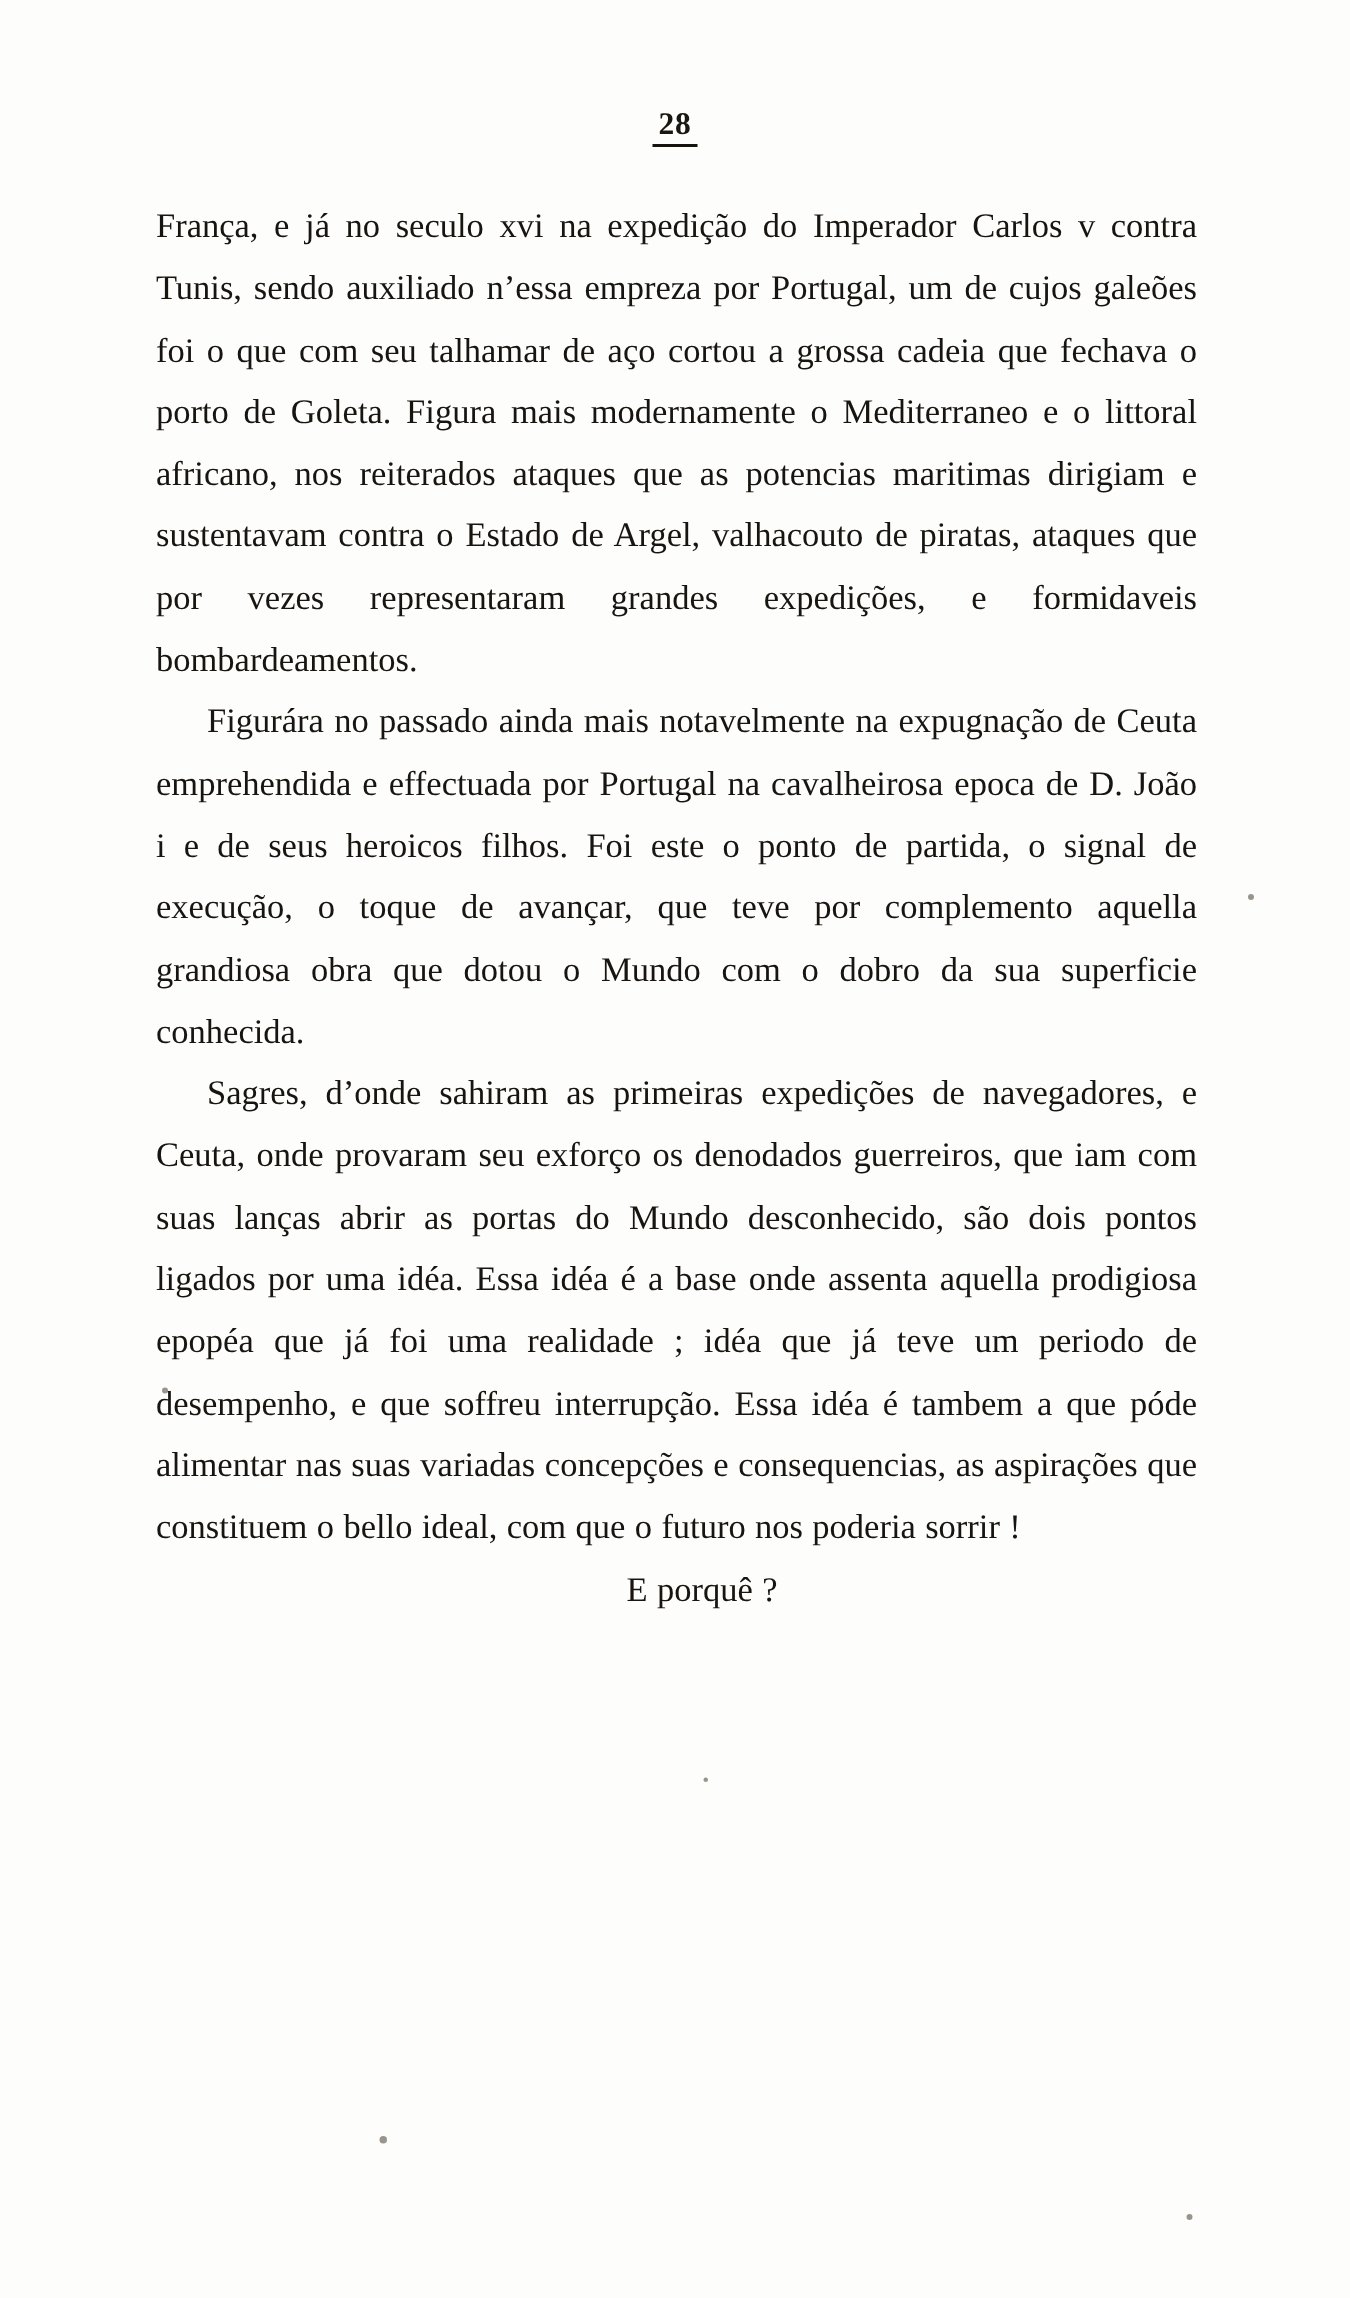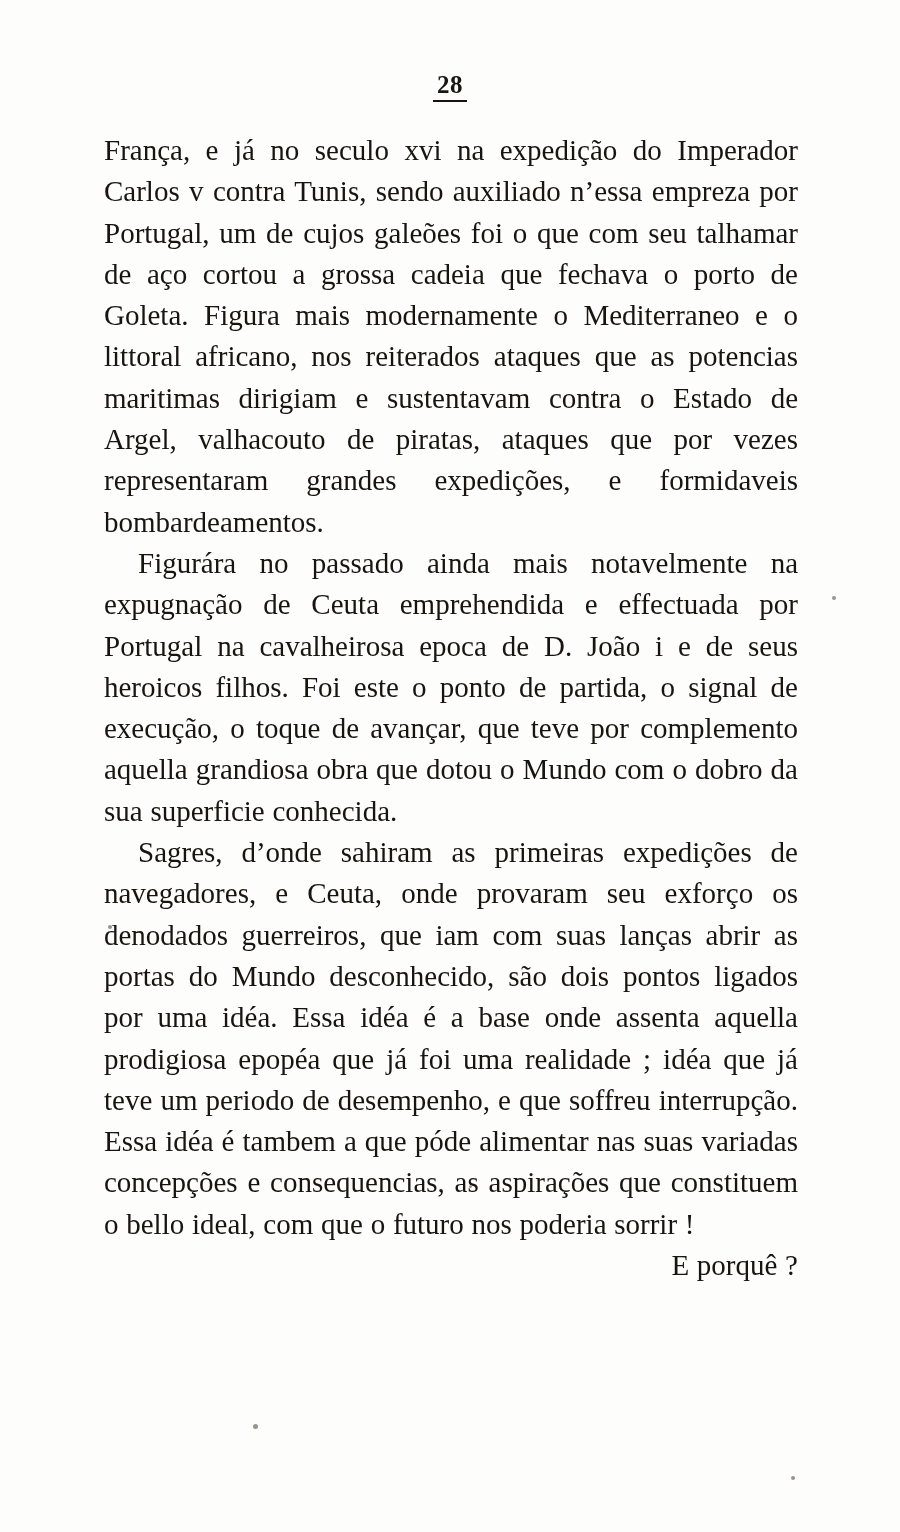--- a/index.html
+++ b/index.html
@@ -23,48 +23,48 @@
   }
   .page-number-wrap {
     position: absolute;
     top: 72px;
     left: 0;
     width: 900px;
     text-align: center;
   }
   .page-number {
     display: inline-block;
-    font-size: 25px;
+    font-size: 21px;
     font-weight: bold;
     letter-spacing: 0.5px;
     line-height: 1;
     padding: 0 4px 3px 4px;
     border-bottom: 2px solid #16130f;
   }
   .text-block {
     position: absolute;
     top: 130px;
     left: 104px;
     width: 694px;
   }
   p.para {
     margin: 0;
-    font-size: 29px;
+    font-size: 23px;
     line-height: 41.3px;
     text-align: justify;
     text-justify: inter-word;
     text-indent: 34px;
     word-spacing: 0.5px;
     color: #181511;
   }
   p.para:first-child {
     text-indent: 0;
   }
   p.para.short {
-    text-align: right;
+    text-align: center;
   }
   .speck {
     position: absolute;
     background: #9a958c;
     border-radius: 50%;
   }
   .speck.s1 { left: 108px; top: 925px; width: 4px; height: 4px; }
   .speck.s2 { left: 832px; top: 596px; width: 4px; height: 4px; }
   .speck.s3 { left: 253px; top: 1424px; width: 5px; height: 5px; }
   .speck.s4 { left: 791px; top: 1476px; width: 4px; height: 4px; }

